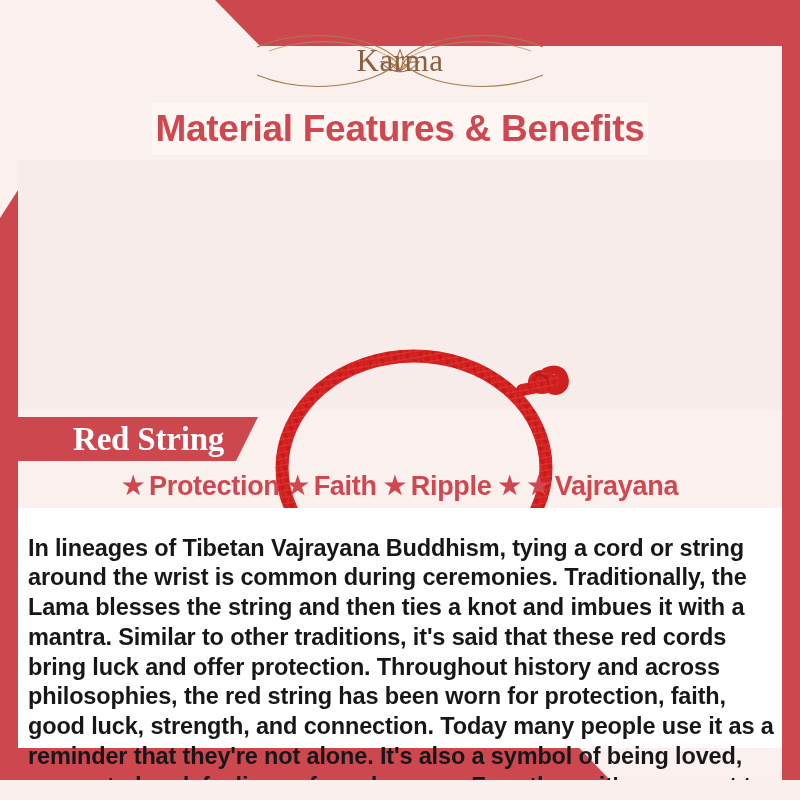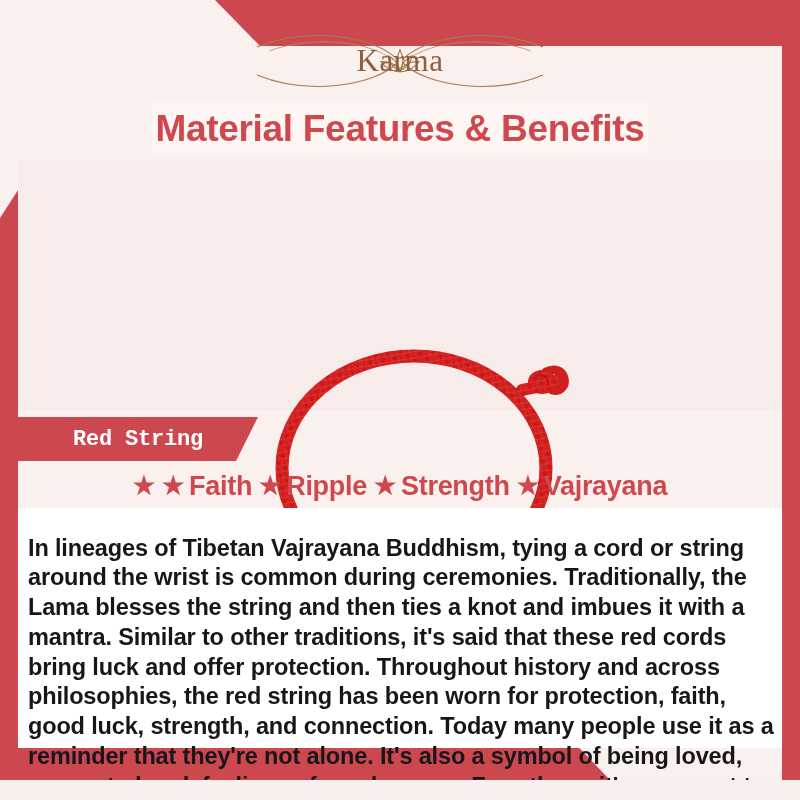--- a/index.html
+++ b/index.html
@@ -97,23 +97,23 @@
   
   .ribbon{
     position:absolute;top:417px;left:18px;
     height:44px;width:240px;
     background:#cd474f;
     clip-path:polygon(0 0, 240px 0, 218px 44px, 0 44px);
     display:flex;align-items:center;
   }
   .ribbon-label{
     color:#ffffff;
-    font-family:Liberation Mono, monospace;
-    font-weight:bold;
-    font-size:22px;
+    font-family:Liberation Serif, serif;
+    font-weight:bold;
+    font-size:33px;
     padding-left:55px;
     white-space:nowrap;
     letter-spacing:-.2px;
   }
 
   
   .benefits{
     position:absolute;top:466px;left:18px;
     width:764px;height:40px;
     display:flex;align-items:center;justify-content:center;
@@ -218,32 +218,32 @@
     </svg>
   </div>
 
   <div class="ribbon">
     <span class="ribbon-label">Red String</span>
   </div>
 
   <div class="benefits">
     <span class="benefit">
       <span class="star">★</span>
+      <span>Protection</span>
     </span>
     <span class="benefit">
       <span class="star">★</span>
       <span>Faith</span>
     </span>
     <span class="benefit">
       <span class="star">★</span>
       <span>Ripple</span>
     </span>
     <span class="benefit">
       <span class="star">★</span>
-      <span>Strength</span>
     </span>
     <span class="benefit">
       <span class="star">★</span>
       <span>Vajrayana</span>
     </span>
   </div>
 
   <div class="copy-area">
     <p class="copy-text">In lineages of Tibetan Vajrayana Buddhism, tying a cord or string around the wrist is common during ceremonies. Traditionally, the Lama blesses the string and then ties a knot and imbues it with a mantra. Similar to other traditions, it's said that these red cords bring luck and offer protection. Throughout history and across philosophies, the red string has been worn for protection, faith, good luck, strength, and connection. Today many people use it as a reminder that they're not alone. It's also a symbol of being loved, supported and, feeling safe and secure. For others, it's a prompt to stay positive while facing any adversity.</p>
   </div>

